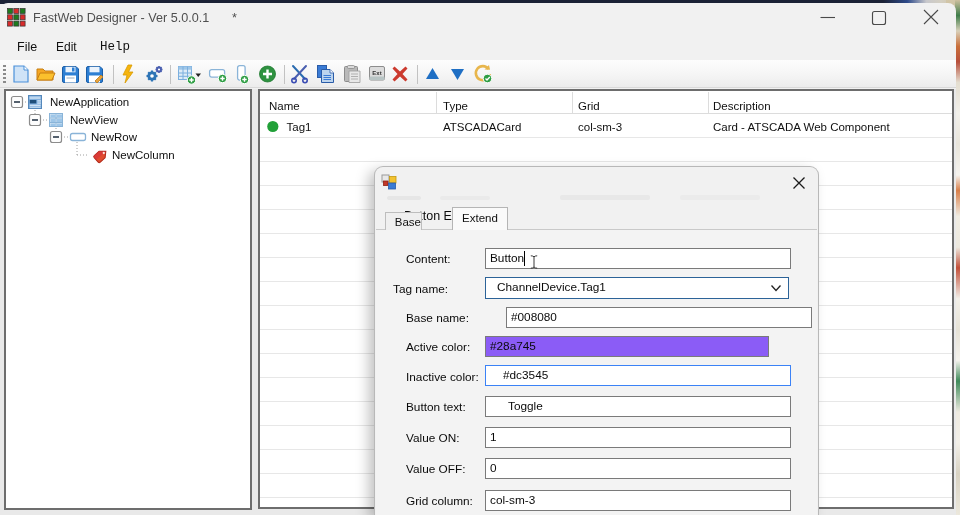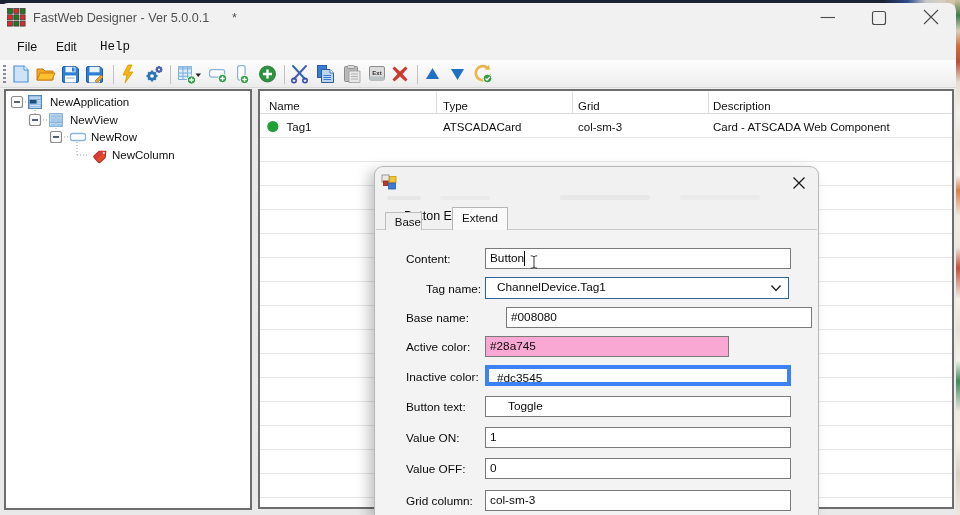--- a/index.html
+++ b/index.html
@@ -309,36 +309,36 @@
 <div class="abs" style="left:440px;top:196px;width:50px;height:4px;background:#eaeaea;border-radius:2px;"></div>
 <div class="abs" style="left:560px;top:195px;width:90px;height:5px;background:#e8e8e8;border-radius:2px;"></div>
 <div class="abs" style="left:680px;top:195px;width:80px;height:5px;background:#ebebeb;border-radius:2px;"></div>
 
 <div class="abs" style="left:376px;top:229px;width:441px;height:286px;background:#f3f3f3;border-top:1px solid #c9c9c9;"></div>
 <div class="abs" style="left:385px;top:212px;width:37px;height:18px;background:#efefef;border:1px solid #bdbdbd;border-bottom:none;font-size:11.5px;color:#111;text-align:right;line-height:18px;">Base</div>
 <div class="abs" style="left:426px;top:207px;width:56px;height:23px;background:#fafafa;border:1px solid #b5b5b5;border-bottom:none;font-size:11.5px;color:#111;text-align:center;line-height:21px;margin-left:26px;">Extend</div>
 
 <div class="abs" id="labels" style="font-size:11.8px;color:#0a0a0a;">
 <div class="abs" style="left:406px;top:252px;white-space:nowrap;">Content:</div>
-<div class="abs" style="left:426px;top:282px;white-space:nowrap;">Tag name:</div>
+<div class="abs" style="left:393px;top:282px;white-space:nowrap;">Tag name:</div>
 <div class="abs" style="left:406px;top:311px;white-space:nowrap;">Base name:</div>
 <div class="abs" style="left:406px;top:340px;white-space:nowrap;">Active color:</div>
 <div class="abs" style="left:406px;top:370px;white-space:nowrap;">Inactive color:</div>
 <div class="abs" style="left:406px;top:400px;white-space:nowrap;">Button text:</div>
 <div class="abs" style="left:406px;top:431px;white-space:nowrap;">Value ON:</div>
 <div class="abs" style="left:406px;top:462px;white-space:nowrap;">Value OFF:</div>
 <div class="abs" style="left:406px;top:494px;white-space:nowrap;">Grid column:</div>
 </div>
 
 <div class="abs" id="inputs" style="font-size:11.8px;color:#0a0a0a;">
 <div class="abs" style="left:485px;top:248px;width:306px;height:21px;background:#fff;border:1px solid #7a7a7a;line-height:19px;padding-left:4px;">Button</div>
 <div class="abs" style="left:485px;top:277px;width:304px;height:22px;background:#fff;border:1.5px solid #2c6398;line-height:19px;padding-left:11px;">ChannelDevice.Tag1</div>
 <div class="abs" style="left:485px;top:307px;width:306px;height:21px;background:#fff;border:1px solid #7a7a7a;line-height:19px;padding-left:4px;margin-left:21px;">#008080</div>
-<div class="abs" style="left:485px;top:336px;width:244px;height:21px;background:#f9a8d4;border:1px solid #7a7a7a;line-height:19px;padding-left:4px;">#28a745</div>
-<div class="abs" style="left:485px;top:365px;width:306px;height:21px;background:#fff;border:4px solid #3b82f6;line-height:19px;padding-left:8px;">#dc3545</div>
+<div class="abs" style="left:485px;top:336px;width:284px;height:21px;background:#8b5cf6;border:1px solid #7a7a7a;line-height:19px;padding-left:4px;">#28a745</div>
+<div class="abs" style="left:485px;top:365px;width:306px;height:21px;background:#fff;border:1px solid #3b82f6;line-height:19px;padding-left:17px;">#dc3545</div>
 <div class="abs" style="left:485px;top:396px;width:306px;height:21px;background:#fff;border:1px solid #7a7a7a;line-height:19px;padding-left:22px;">Toggle</div>
 <div class="abs" style="left:485px;top:427px;width:306px;height:21px;background:#fff;border:1px solid #7a7a7a;line-height:19px;padding-left:4px;">1</div>
 <div class="abs" style="left:485px;top:458px;width:306px;height:21px;background:#fff;border:1px solid #7a7a7a;line-height:19px;padding-left:4px;">0</div>
 <div class="abs" style="left:485px;top:490px;width:306px;height:21px;background:#fff;border:1px solid #7a7a7a;line-height:19px;padding-left:4px;">col-sm-3</div>
 </div>
 
 <div class="abs" style="left:524px;top:251px;width:1.3px;height:15px;background:#000;"></div>
 <svg class="abs" style="left:530px;top:255px;" width="8" height="14" viewBox="0 0 8 14">
 <path d="M0.8 0.8 Q3 0.8 4 1.8 Q5 0.8 7.2 0.8 M4 1.8 V12 M0.8 13.2 Q3 13.2 4 12 Q5 13.2 7.2 13.2" fill="none" stroke="#3a3a3a" stroke-width="1"></path>
 </svg>

